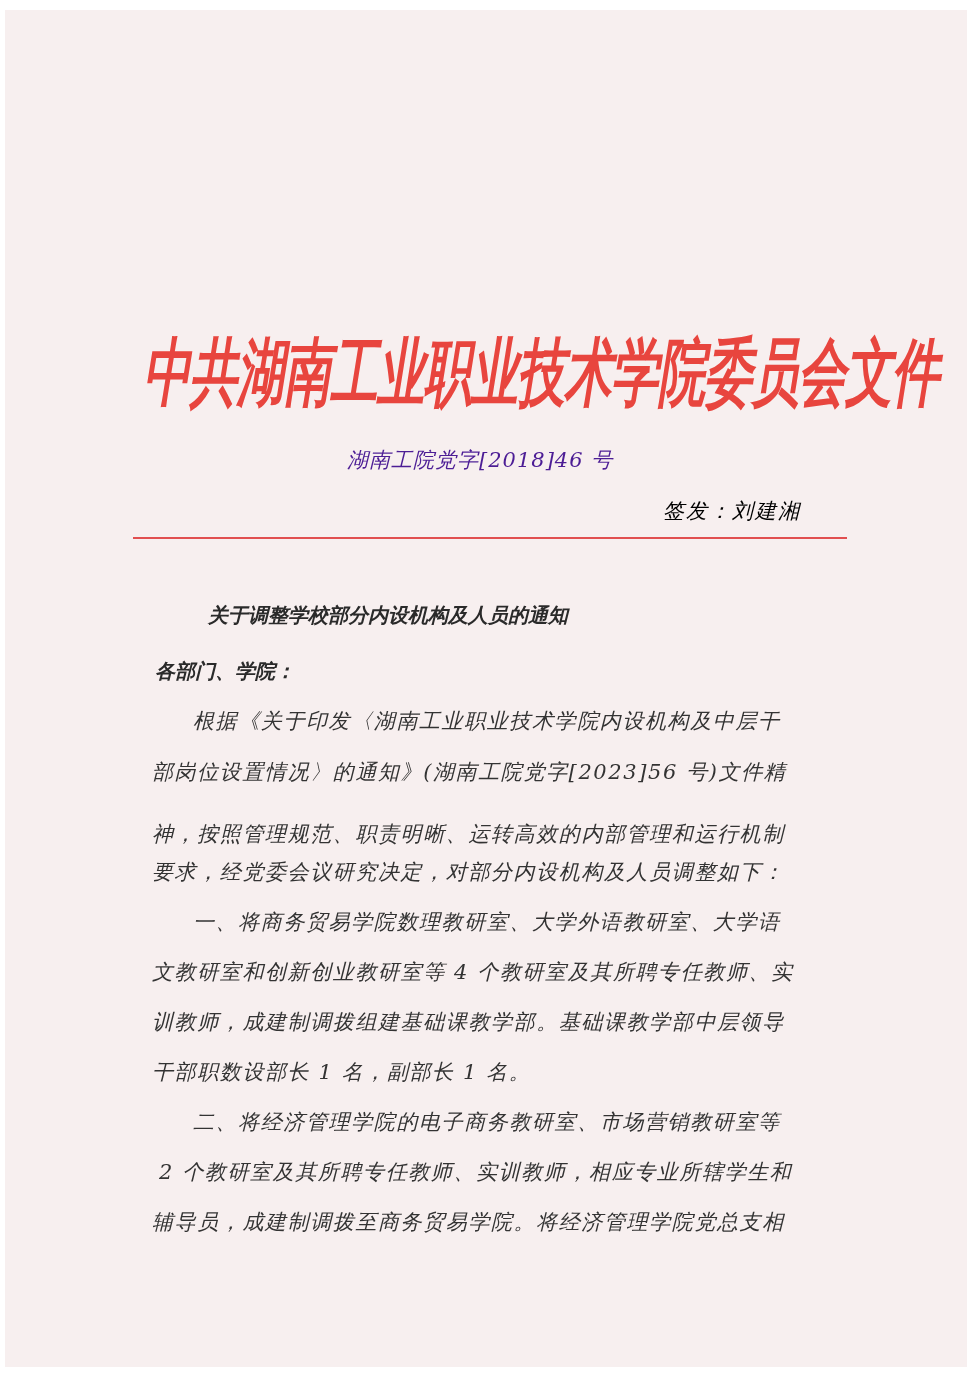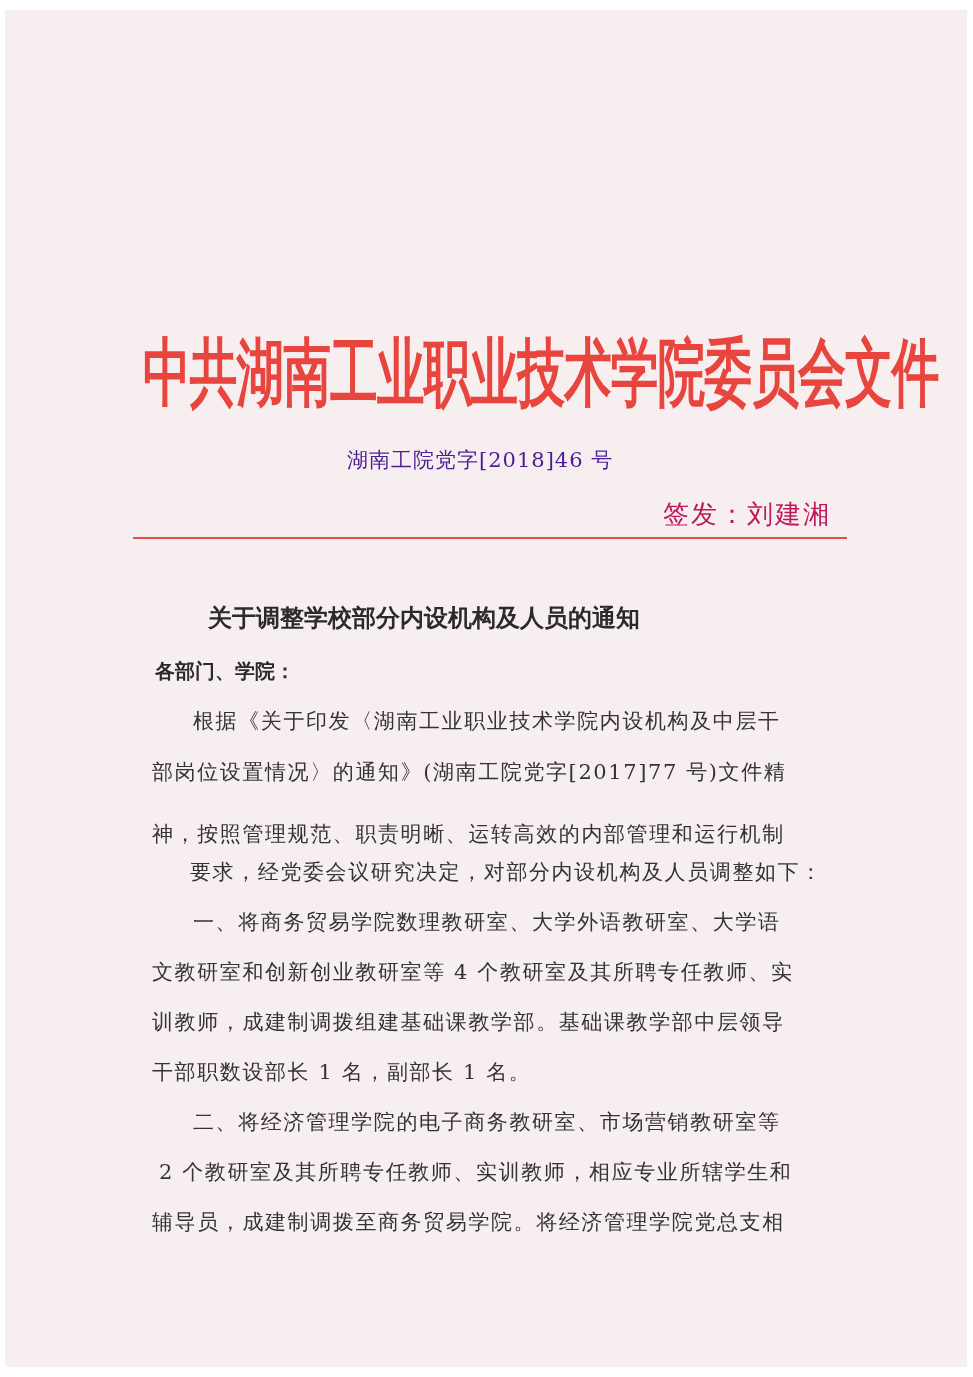--- a/index.html
+++ b/index.html
@@ -13,20 +13,21 @@
       position: relative;
       overflow: hidden;
     }
     .paper {
       position: absolute;
       left: 5px;
       top: 10px;
       width: 962px;
       height: 1357px;
       background: #f7efef;
+      font-style: italic;
     }
     .abs { position: absolute; white-space: nowrap; }
 
     .masthead {
       left: 138px;
       top: 312px;
       width: 700px;
       height: 100px;
       font-family: "DejaVu Serif", serif;
       font-size: 66px;
@@ -42,37 +43,37 @@
       top: 436px;
       font-family: "DejaVu Serif", serif;
       font-size: 21px;
       color: #4c1d95;
       letter-spacing: 1px;
     }
     .signer {
       left: 658px;
       top: 487px;
       font-family: "DejaVu Serif", serif;
-      font-size: 26px;
-      color: #be185d;
+      font-size: 21px;
+      color: #000000;
       letter-spacing: 2px;
     }
     .red-rule {
       left: 128px;
       top: 527px;
       width: 714px;
       height: 2px;
       background: #e14f50;
     }
     .title {
       left: 203px;
       top: 592px;
       font-family: "DejaVu Serif", serif;
       font-weight: bold;
-      font-size: 24px;
+      font-size: 20px;
       color: #2a2a2a;
       letter-spacing: 0px;
     }
     .salutation {
       left: 150px;
       top: 648px;
       font-family: "DejaVu Serif", serif;
       font-weight: bold;
       font-size: 20px;
       color: #2a2a2a;
@@ -89,23 +90,23 @@
 
 <div class="paper">
   <div class="abs masthead">中共湖南工业职业技术学院委员会文件</div>
   <div class="abs doc-number">湖南工院党字[2018]46 号</div>
   <div class="abs signer">签发：刘建湘</div>
   <div class="abs red-rule"></div>
   <div class="abs title">关于调整学校部分内设机构及人员的通知</div>
   <div class="abs salutation">各部门、学院：</div>
 
   <div class="abs body-line" style="left:188px; top:697px;text-align:right;">根据《关于印发〈湖南工业职业技术学院内设机构及中层干</div>
-  <div class="abs body-line" style="left:147px; top:748px;">部岗位设置情况〉的通知》(湖南工院党字[2017]77 号)文件精</div>
+  <div class="abs body-line" style="left:147px; top:748px;">部岗位设置情况〉的通知》(湖南工院党字[2023]56 号)文件精</div>
   <div class="abs body-line" style="left:147px; top:798px;margin-top:12px;">神，按照管理规范、职责明晰、运转高效的内部管理和运行机制</div>
-  <div class="abs body-line" style="left:147px; top:848px;margin-left:38px;">要求，经党委会议研究决定，对部分内设机构及人员调整如下：</div>
+  <div class="abs body-line" style="left:147px; top:848px;">要求，经党委会议研究决定，对部分内设机构及人员调整如下：</div>
 
   <div class="abs body-line" style="left:188px; top:898px;">一、将商务贸易学院数理教研室、大学外语教研室、大学语</div>
   <div class="abs body-line" style="left:147px; top:948px;">文教研室和创新创业教研室等 4 个教研室及其所聘专任教师、实</div>
   <div class="abs body-line" style="left:147px; top:998px;">训教师，成建制调拨组建基础课教学部。基础课教学部中层领导</div>
   <div class="abs body-line" style="left:147px; top:1048px;">干部职数设部长 1 名，副部长 1 名。</div>
 
   <div class="abs body-line" style="left:188px; top:1098px;">二、将经济管理学院的电子商务教研室、市场营销教研室等</div>
   <div class="abs body-line" style="left:147px; top:1148px;margin-left:7px;">2 个教研室及其所聘专任教师、实训教师，相应专业所辖学生和</div>
   <div class="abs body-line" style="left:147px; top:1198px;">辅导员，成建制调拨至商务贸易学院。将经济管理学院党总支相</div>
 </div>

